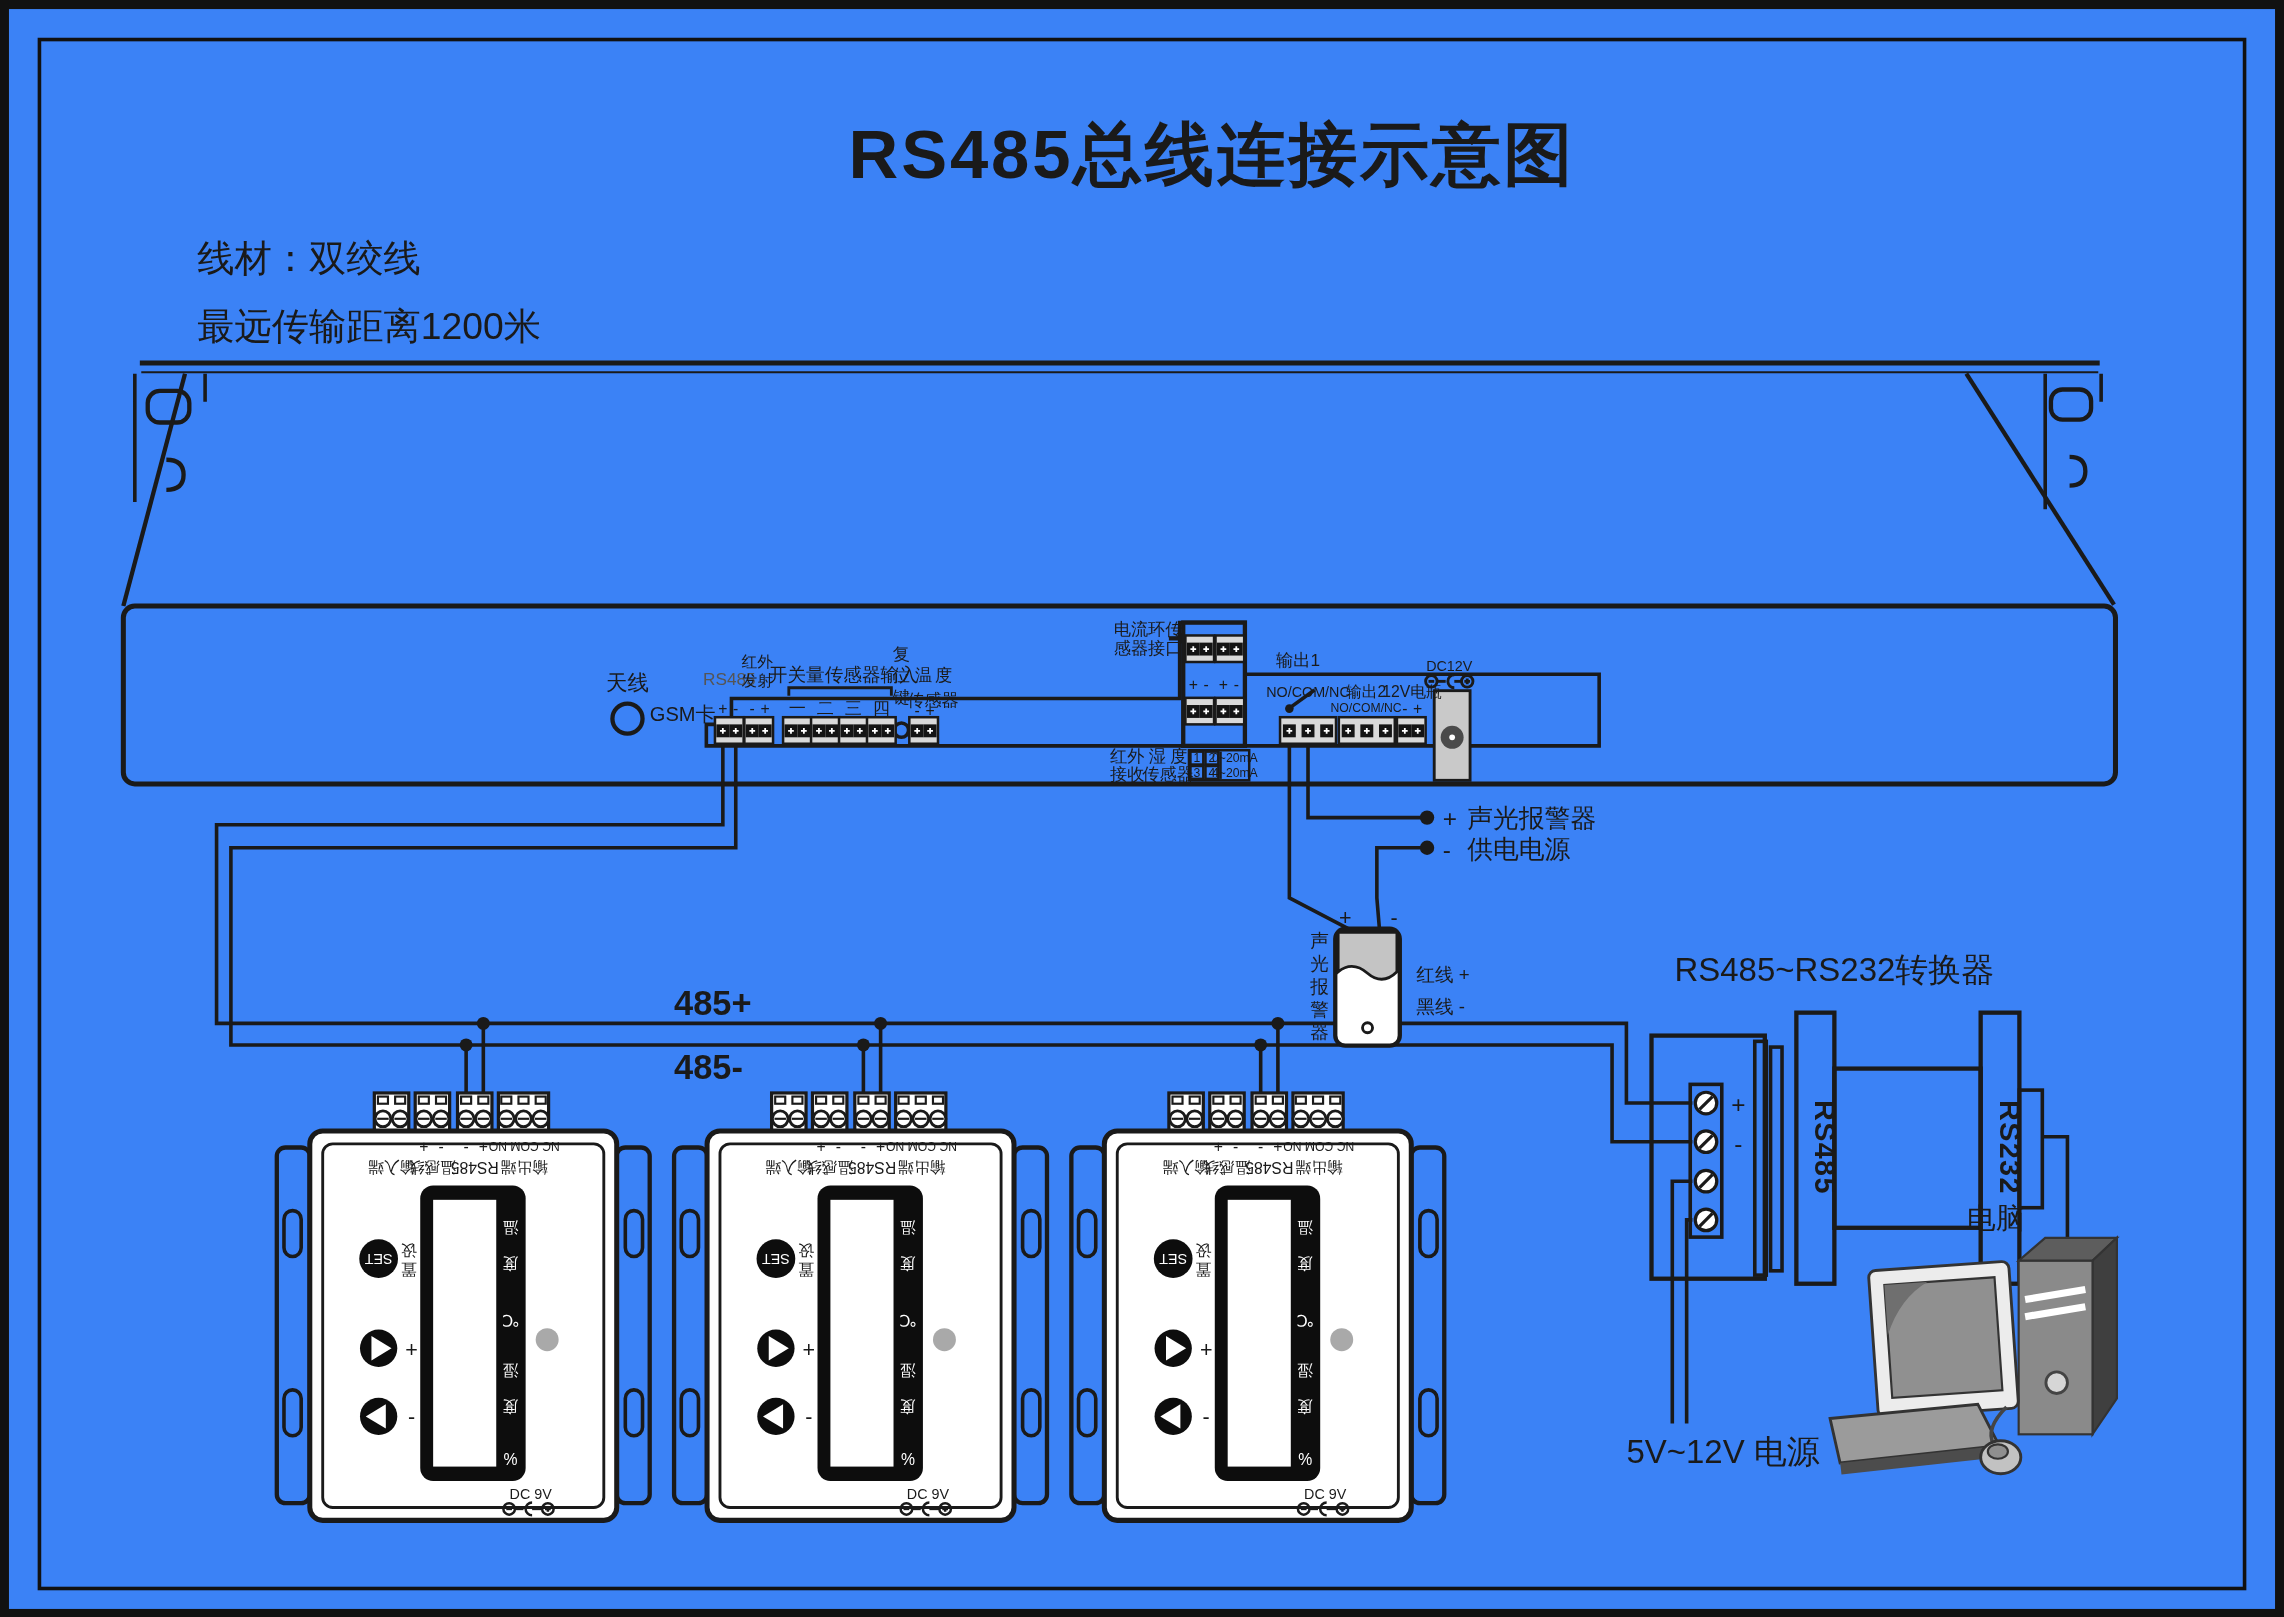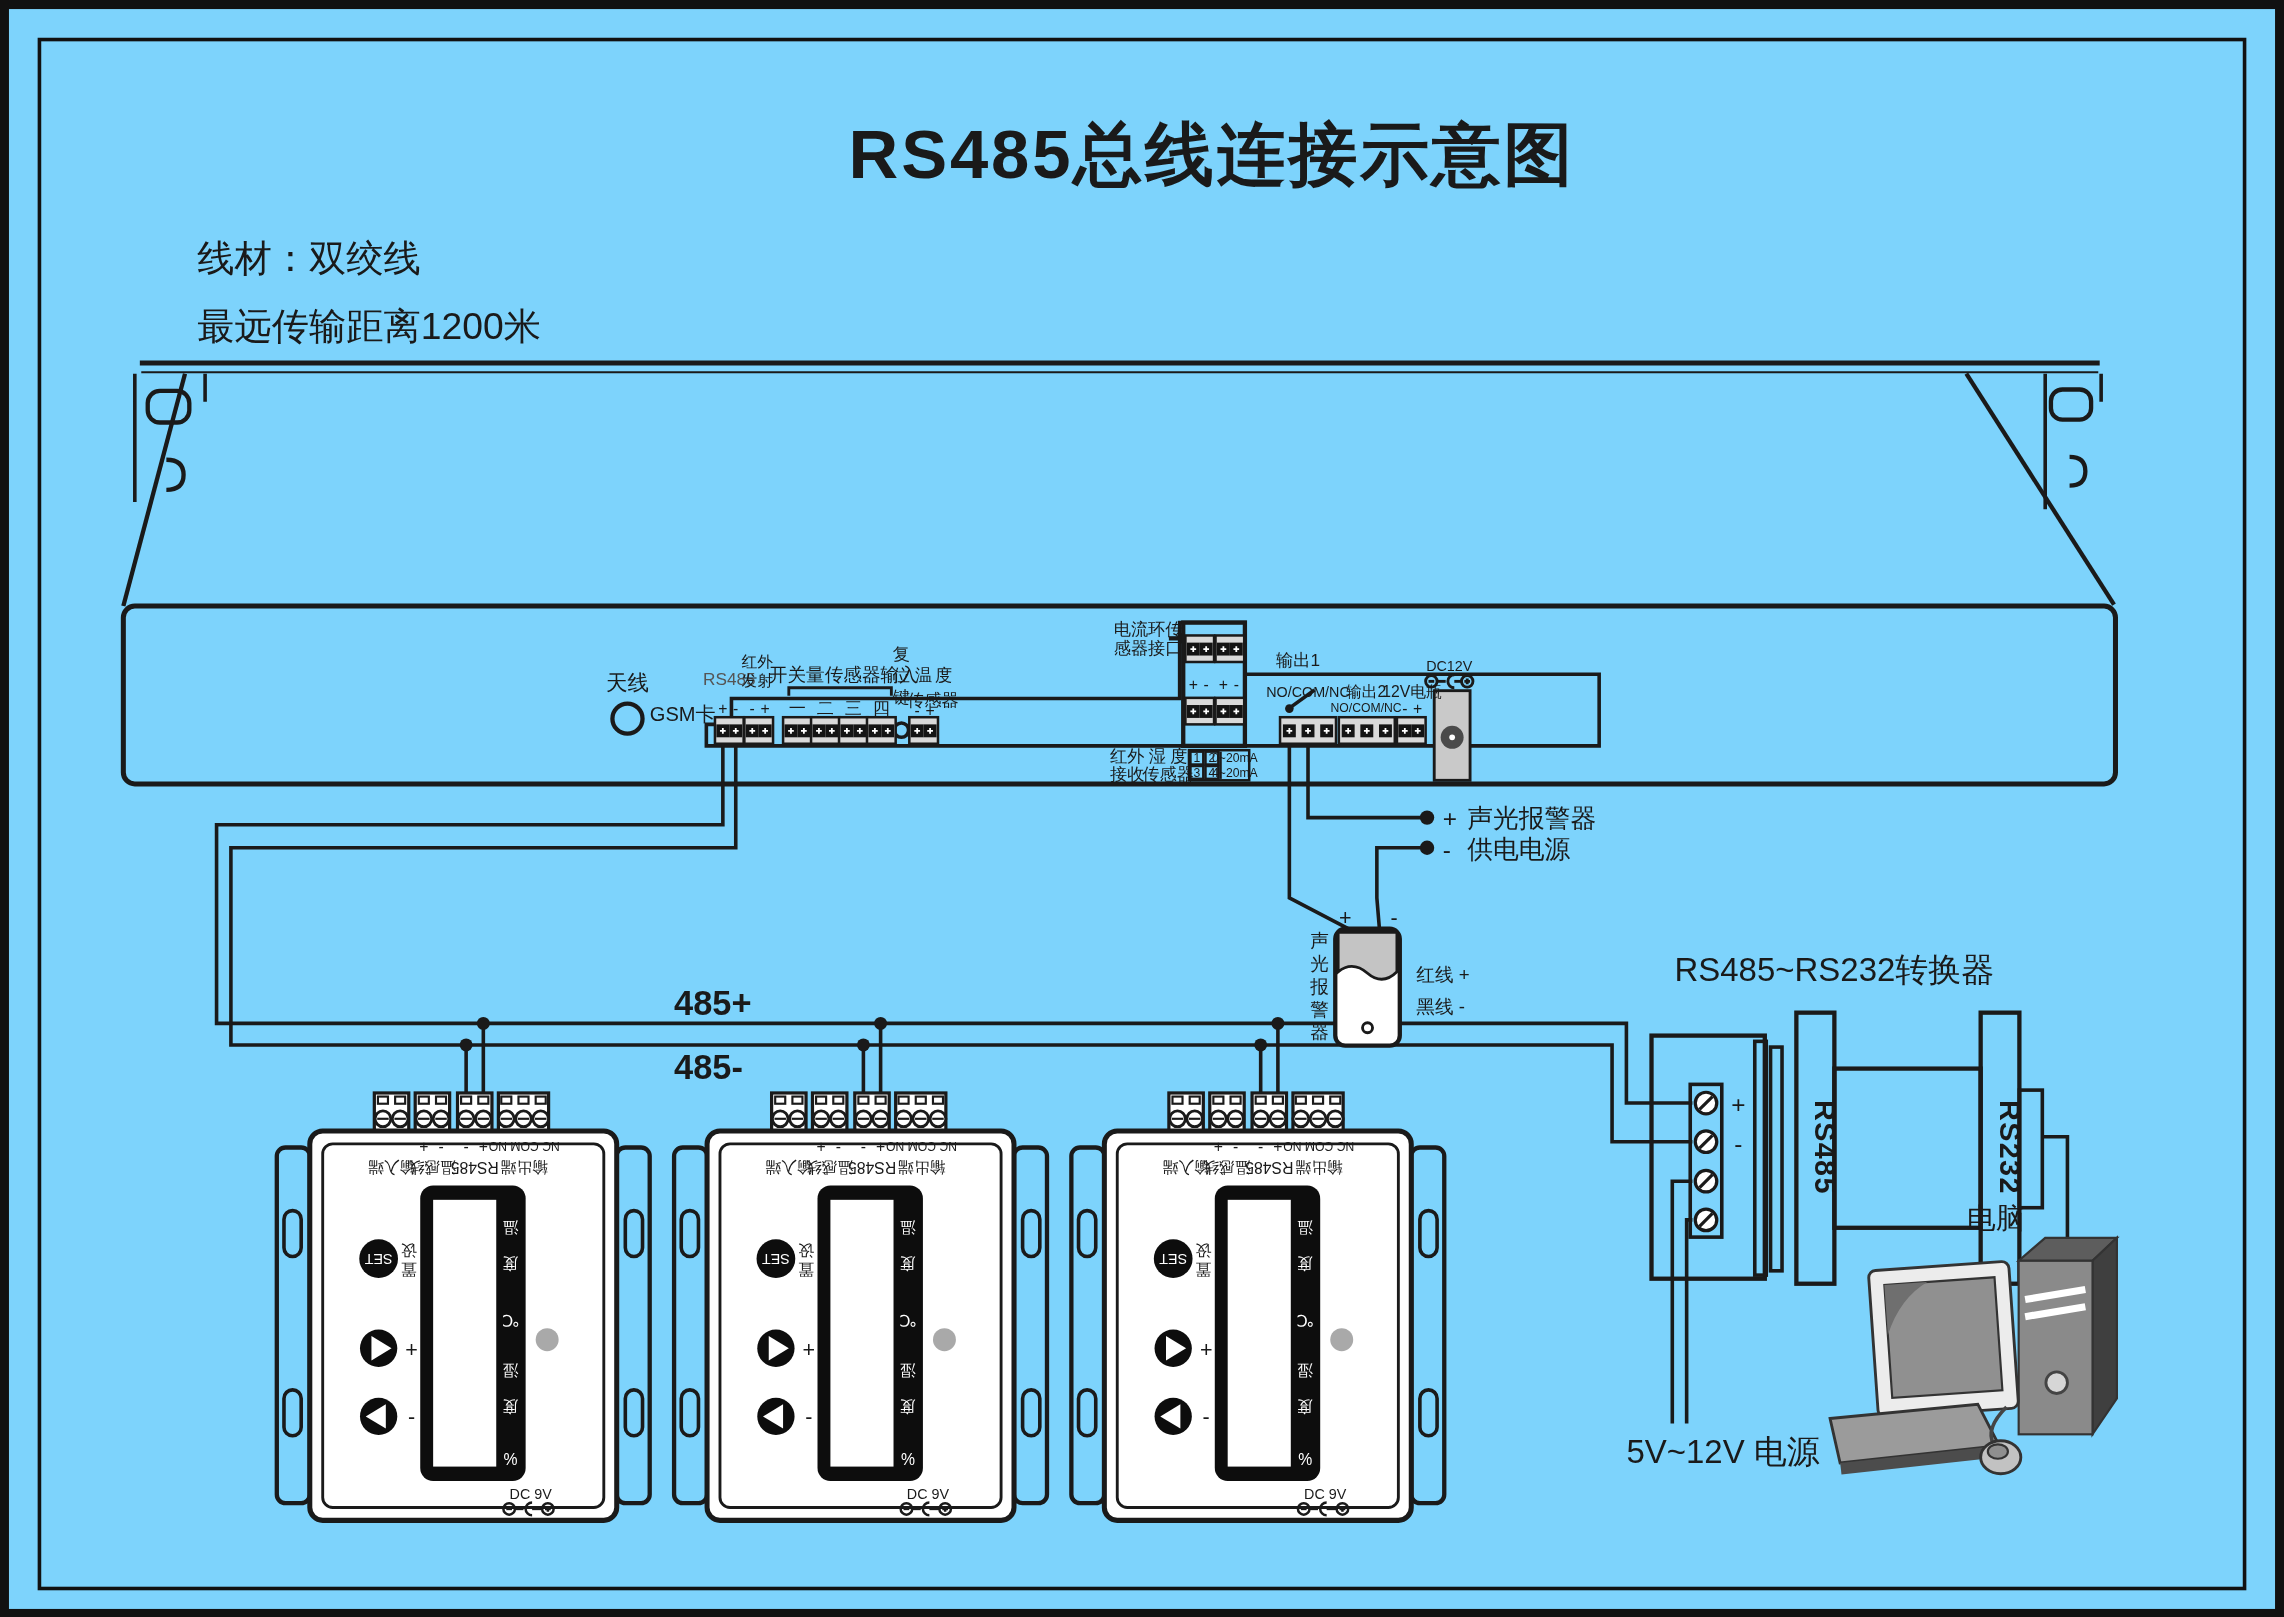--- a/index.html
+++ b/index.html
@@ -1,16 +1,16 @@
 <!DOCTYPE html>
 <html style="font-size:11.5px"><head>
 <meta charset="utf-8">
 <style>
   html,body{margin:0;padding:0;background:#fff;}
-  #stage{width:2284px;height:1618px;position:relative;background:#7dd3fc;}
+  #stage{width:2284px;height:1618px;position:relative;background:#3b82f6;}
   svg{display:block;}
   text{font-family:"Liberation Sans","DejaVu Sans",sans-serif;fill:#1a1a1a;}
   .ttl{font-weight:900;font-size:96px;letter-spacing:4px;}
   .note{font-size:52px;}
   .lbl{font-size:24px;}
   .lbl22{font-size:22px;}
   .lbl20{font-size:20px;}
   .lbl17{font-size:17px;}
   .lbl26{font-size:26px;}
   .lbl28{font-size:28px;}

